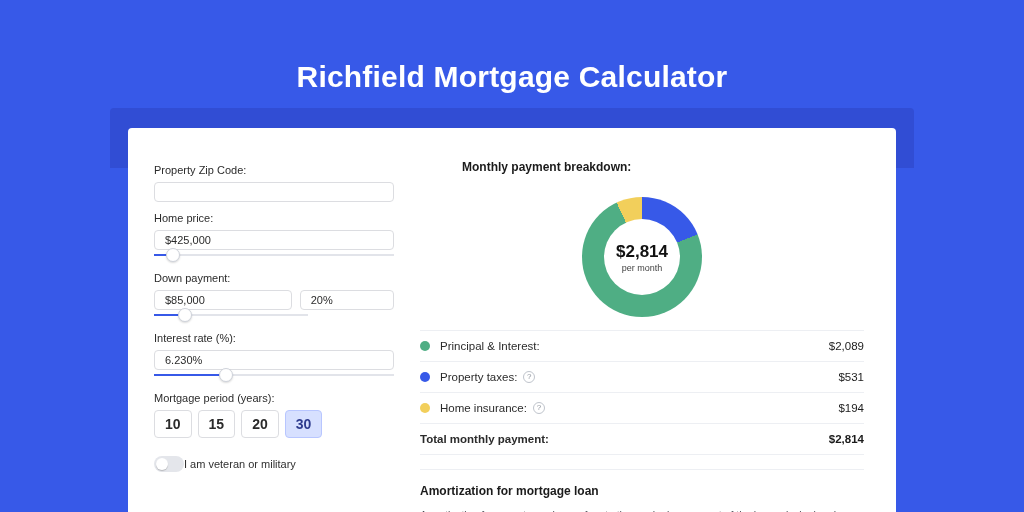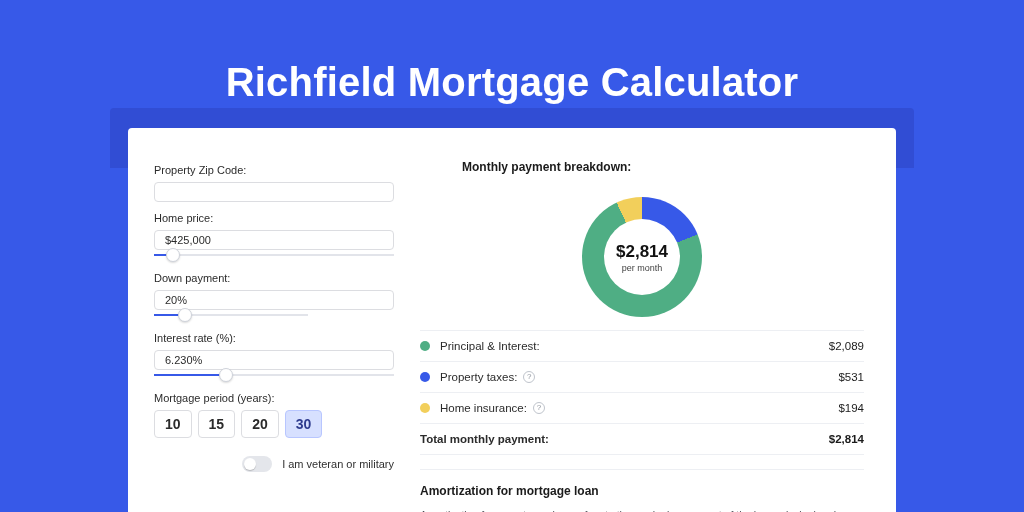--- a/index.html
+++ b/index.html
@@ -7,21 +7,21 @@
   body { background: #3759e8; }
 
   .stage { position: relative; width: 1024px; height: 512px; }
 
   .title {
     position: absolute;
     top: 60px; left: 0; right: 0;
     text-align: center;
     color: #ffffff;
     font-weight: 800;
-    font-size: 40px;
+    font-size: 30px;
     letter-spacing: 0.2px;
   }
 
   .backbar {
     position: absolute;
     left: 110px; right: 110px;
     top: 108px; height: 60px;
     background: #314dd4;
     border-radius: 4px 4px 0 0;
   }
@@ -87,21 +87,21 @@
     padding: 5px 10px;
     font-size: 14px; color: #2b2b2b;
     font-weight: 600;
   }
   .seg .opt.sel {
     background: #d7e0ff;
     border-color: #b8c6ff;
     color: #2f3c8f;
   }
 
-  .toggle-row { display: flex; align-items: center; gap: 10px; margin-top: 18px; justify-content: flex-end; }
+  .toggle-row { display: flex; align-items: center; margin-top: 18px; }
   .switch {
     width: 30px; height: 16px; border-radius: 10px;
     background: #e4e6eb; position: relative; flex: none;
   }
   .switch .knob {
     position: absolute; left: 2px; top: 2px; width: 12px; height: 12px;
     background: #fff; border-radius: 50%;
     box-shadow: 0 1px 1px rgba(0,0,0,0.2);
   }
 
@@ -178,20 +178,21 @@
       <div class="field-label">Home price:</div>
       <div class="textbox">$425,000</div>
       <div class="slider-track">
         <div class="bar-bg"></div>
         <div class="bar-fg" id="hp-fg" style="width: 8%;"></div>
         <div class="thumb" id="hp-th" style="left: 8%;"></div>
       </div>
 
       <div class="field-label">Down payment:</div>
       <div class="two-up">
+        <div class="textbox">$85,000</div>
         <div class="textbox">20%</div>
       </div>
       <div class="slider-track" style="width:64%;">
         <div class="bar-bg"></div>
         <div class="bar-fg" id="dp-fg" style="width: 20%;"></div>
         <div class="thumb" id="dp-th" style="left: 20%;"></div>
       </div>
 
       <div class="field-label">Interest rate (%):</div>
       <div class="textbox">6.230%</div>

